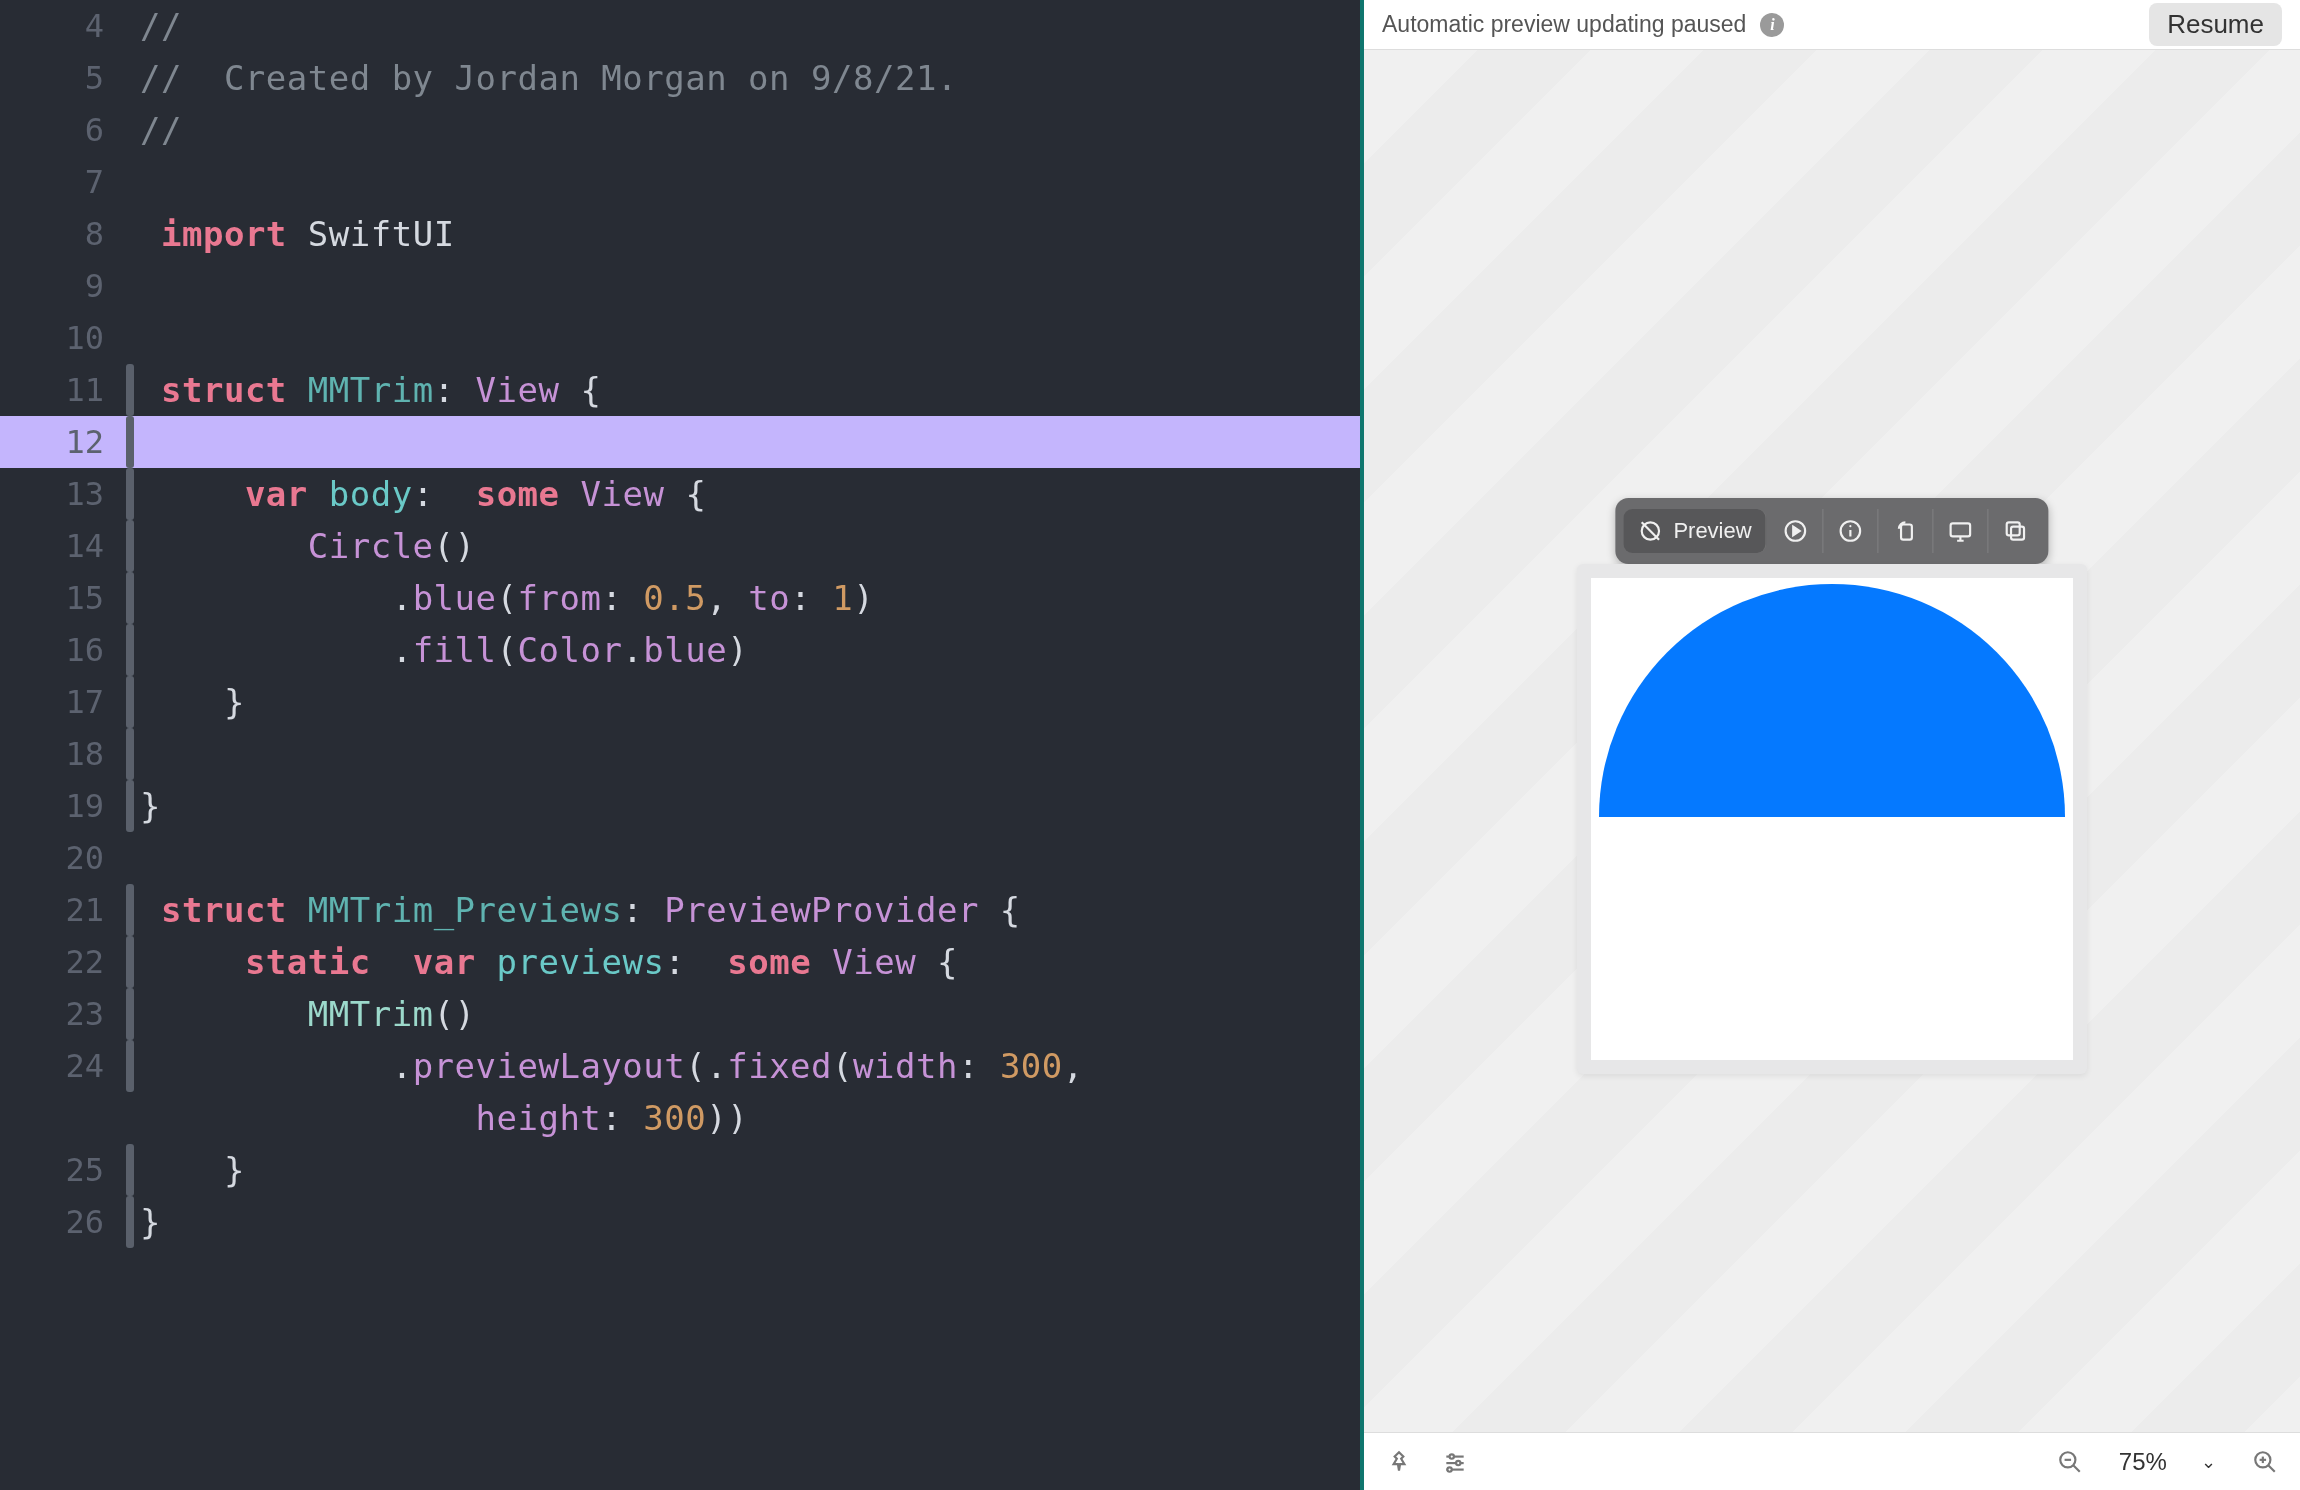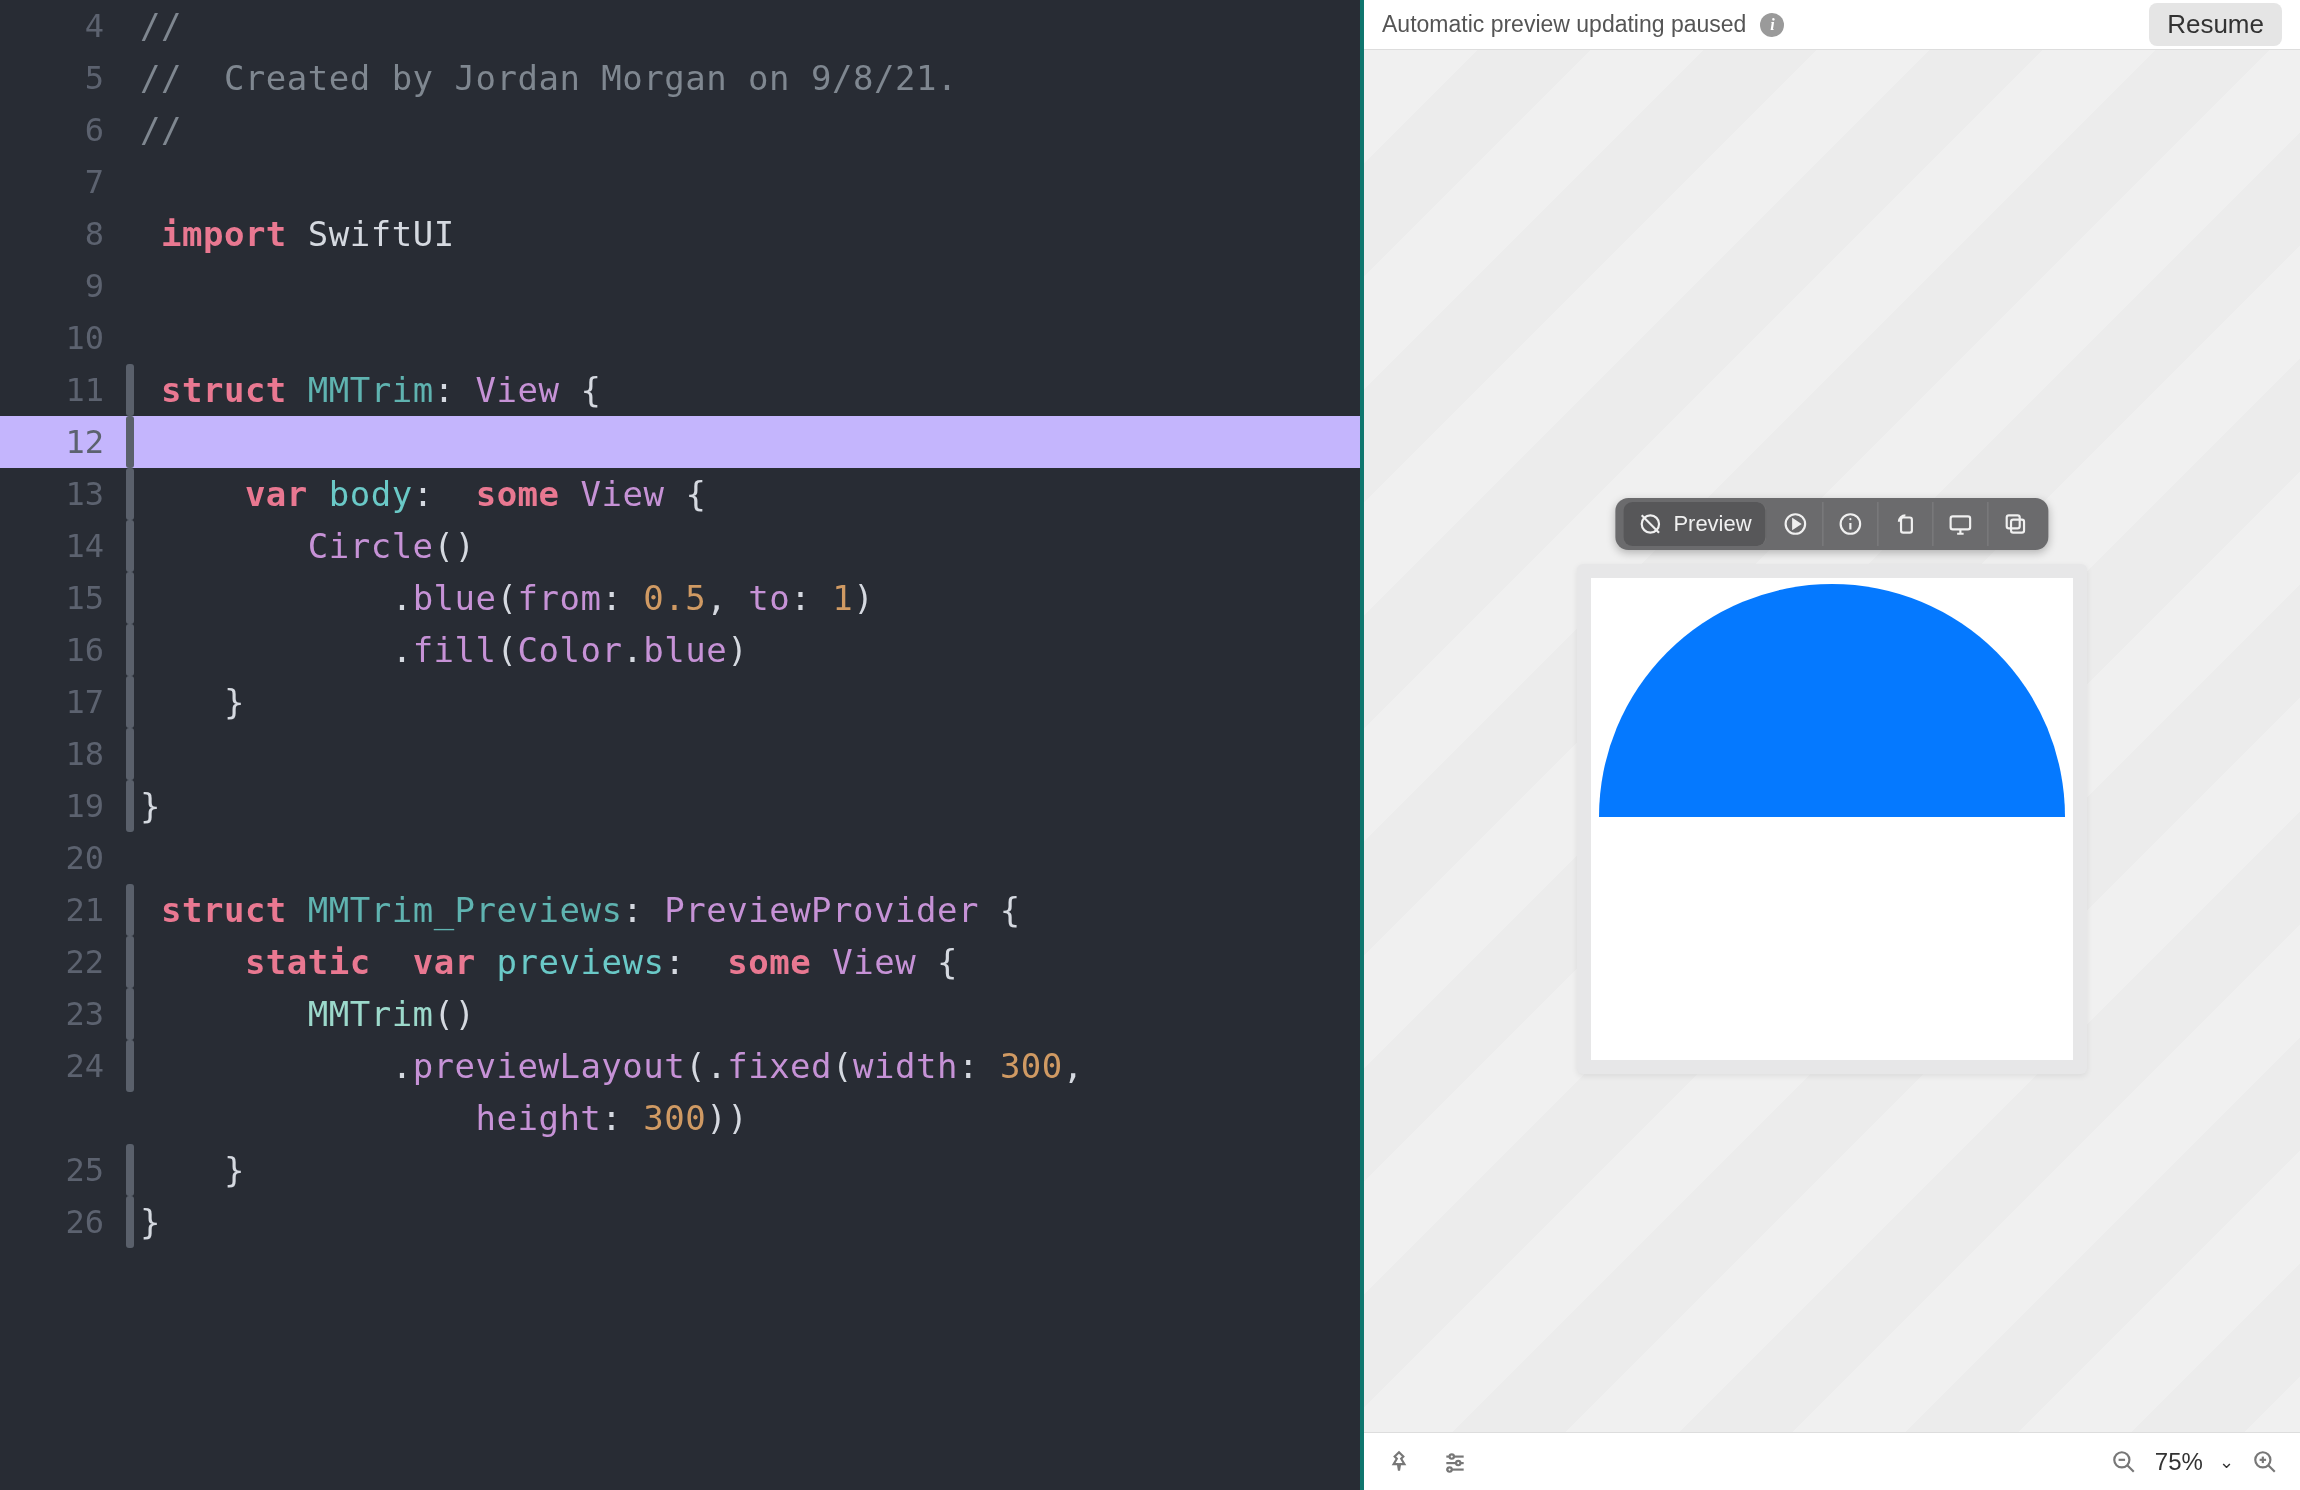--- a/index.html
+++ b/index.html
@@ -148,21 +148,21 @@
       );
   }
 
   
   .preview-toolbar {
     position: absolute;
     top: 448px;
     left: 50%;
     transform: translateX(-50%);
     background: var(--toolbar-bg);
-    height: 52px;
+    height: 66px;
     border-radius: 13px;
     display: flex;
     align-items: center;
     padding: 0 6px;
     box-shadow: 0 3px 8px rgba(0,0,0,0.25);
   }
   .toolbar-btn {
     height: 44px;
     display: flex;
     align-items: center;
@@ -236,21 +236,21 @@
     display: inline-flex;
     align-items: center;
     justify-content: center;
     cursor: pointer;
     color: var(--bottombar-fg);
   }
   .icon-btn svg { width: 26px; height: 26px; }
   .zoom-group {
     display: flex;
     align-items: center;
-    gap: 16px;
+    gap: 34px;
   }
   .zoom-pct { font-size: 24px; color: #333; }
   .chev { font-size: 18px; color: #333; }
 </style>
 </head>
 <body>
 
 <div class="app">
 
   <div class="editor">

